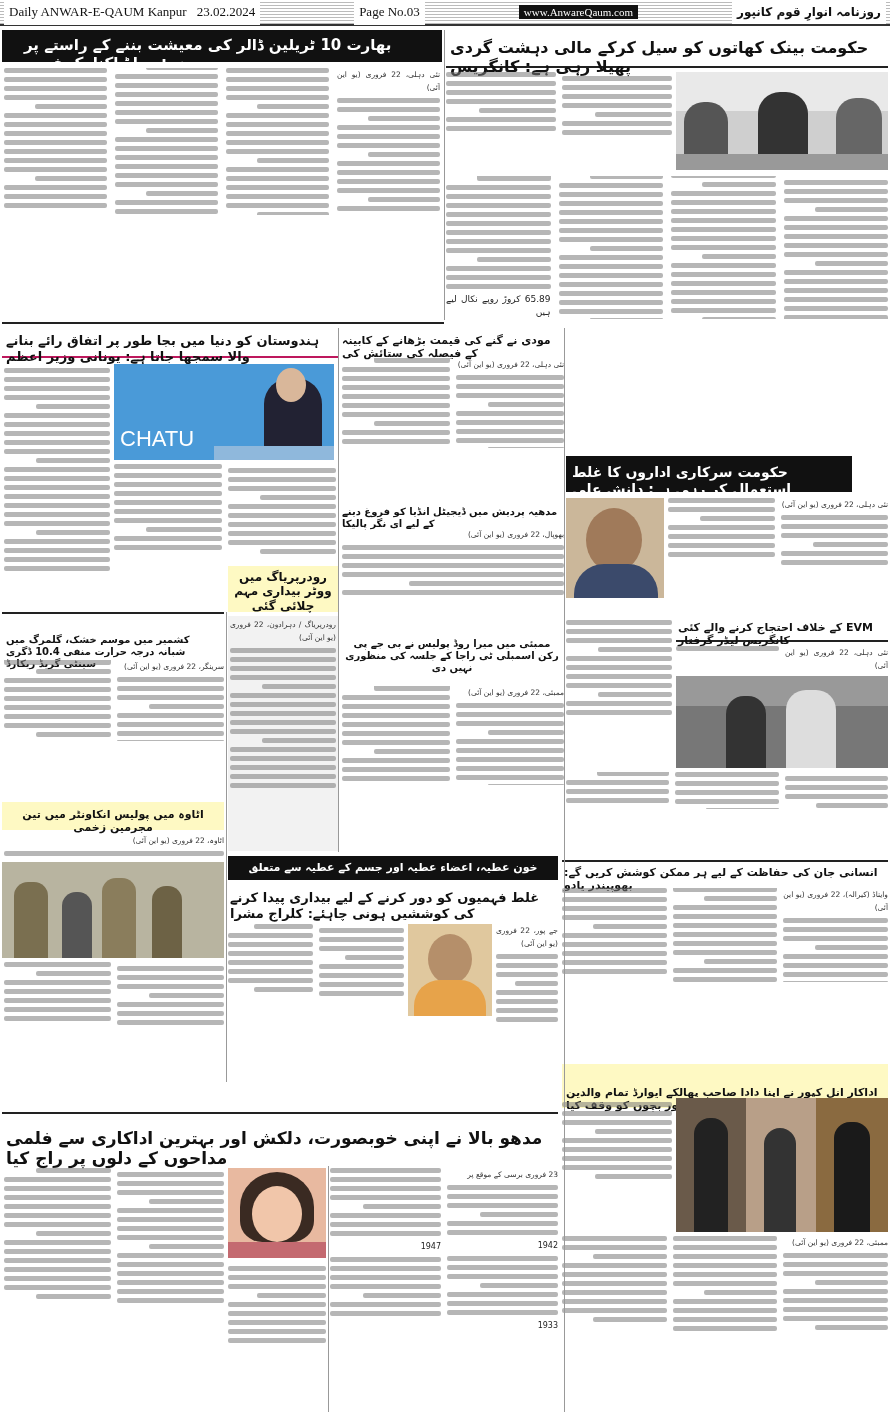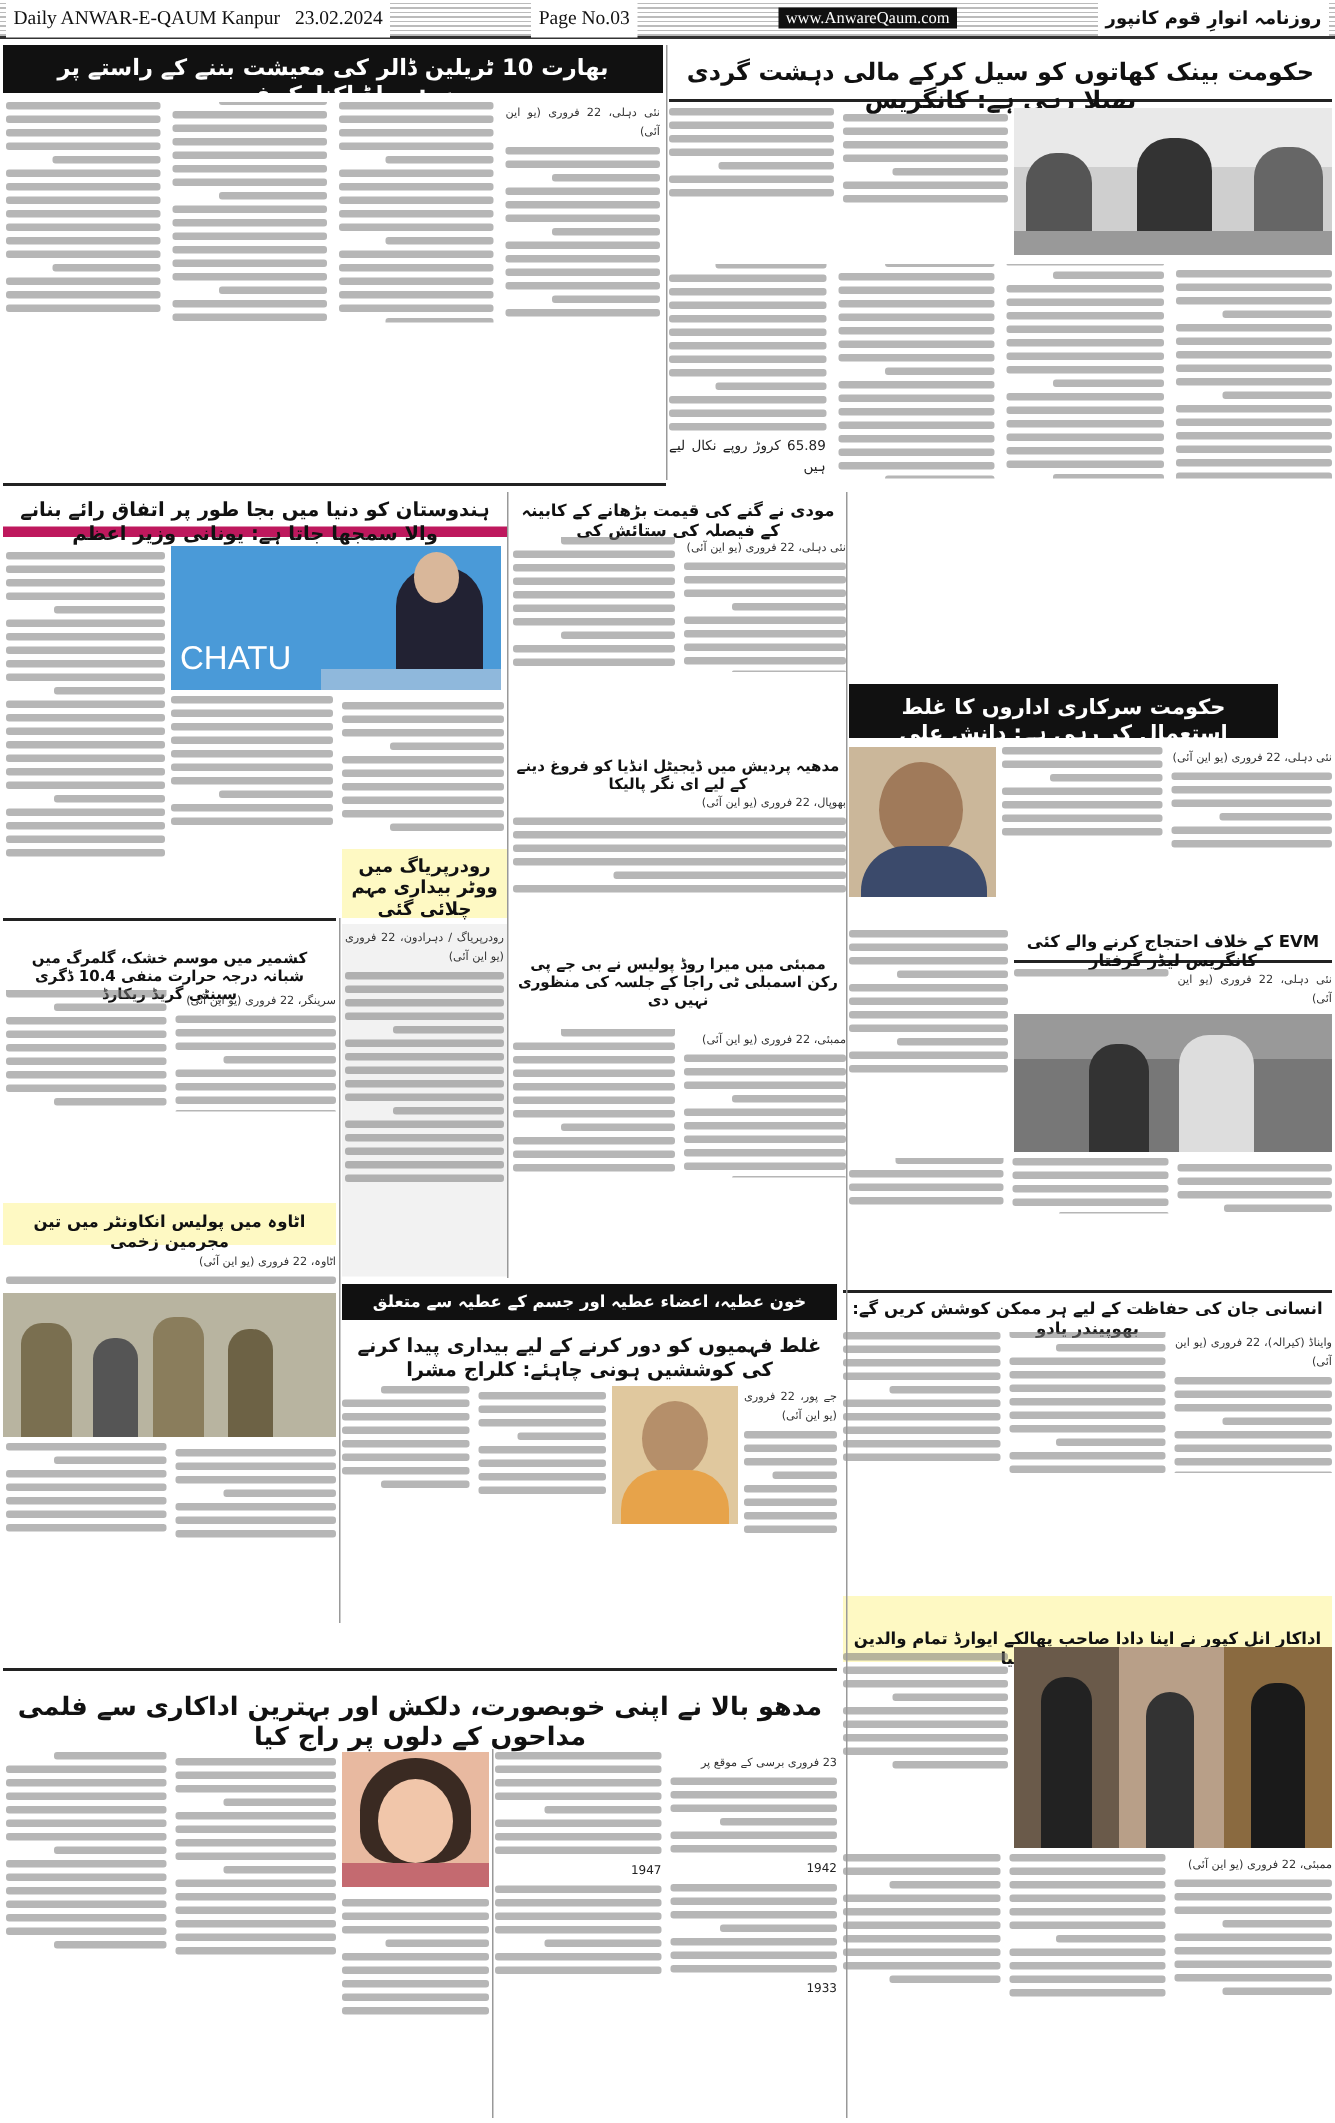--- a/index.html
+++ b/index.html
@@ -1,21 +1,21 @@
 <!DOCTYPE html>
 <html><head>
 <meta charset="utf-8">
 <style>
   * { box-sizing: border-box; margin: 0; padding: 0; }
   body { width: 890px; height: 1415px; background: #fff; font-family: "DejaVu Sans", sans-serif; color: #111; position: relative; overflow: hidden; }
   .abs { position: absolute; }
   .masthead { left: 0; top: 0; width: 890px; height: 26px; border-bottom: 2px solid #333; display: flex; align-items: center; font-family: "Liberation Serif", serif; font-size: 13px; background: repeating-linear-gradient(#fff 0 2px, #bbb 2px 3px); }
   .mh-item { background: #fff; padding: 5px 5px; }
   .mh-url { background: #111; color: #fff; padding: 1px 5px; font-size: 11px; }
-  .rtl { direction: rtl; text-align: center; }
+  .rtl { direction: rtl; text-align: left; }
   .hl { font-family: "DejaVu Sans", sans-serif; font-weight: bold; line-height: 1.2; }
   .hl-black { background: #111; color: #fff; }
   .hl-grey { background: #fef9c3; color: #111; }
   .col-text { font-size: 7.5px; line-height: 13px; color: #333; direction: rtl; text-align: justify; overflow: hidden; }
   .col-text .bar { display: block; height: 5px; background: #7a7a7a; margin: 4px 0 4px; border-radius: 2px; opacity: 0.55; }
   .col-text .bar.short { width: 70%; margin-left: auto; }
   .rule { background: #222; }
   .vrule { width: 1px; background: #999; }
   .photo { overflow: hidden; }
 </style>
@@ -62,21 +62,21 @@
     <span class="bar"></span>
     <span class="bar"></span>
 </div>
 <div class="abs col-text" style="left:446px;top:176px;width:442px;height:268px;columns:4;column-gap:8px;">
   <span class="bar"></span><span class="bar"></span><span class="bar"></span><span class="bar short"></span><span class="bar"></span><span class="bar"></span><span class="bar"></span><span class="bar"></span><span class="bar"></span><span class="bar short"></span><span class="bar"></span><span class="bar"></span><span class="bar"></span><span class="bar"></span><span class="bar"></span><span class="bar"></span><span class="bar short"></span><span class="bar"></span><span class="bar"></span><span class="bar"></span><span class="bar"></span><span class="bar"></span><span class="bar"></span><span class="bar"></span><span class="bar short"></span><span class="bar"></span><span class="bar"></span><span class="bar"></span><span class="bar"></span><span class="bar"></span><span class="bar"></span><span class="bar short"></span><span class="bar"></span><span class="bar"></span><span class="bar"></span><span class="bar"></span><span class="bar"></span><span class="bar"></span><span class="bar"></span><span class="bar short"></span><span class="bar"></span><span class="bar"></span><span class="bar"></span><span class="bar"></span><span class="bar"></span><span class="bar"></span><span class="bar"></span><span class="bar short"></span><span class="bar"></span><span class="bar"></span><span class="bar"></span><span class="bar"></span><span class="bar"></span><span class="bar"></span><span class="bar"></span><span class="bar"></span><span class="bar short"></span><span class="bar"></span><span class="bar"></span><span class="bar"></span>
   <span style="font-size:9px;color:#222">65.89 کروڑ روپے نکال لیے ہیں</span>
 </div>
 
 <div class="abs rule" style="left:2px;top:322px;width:442px;height:2px;"></div>
 
-<div class="abs hl rtl" style="left:2px;top:328px;width:336px;height:30px;font-size:13px;padding:5px 4px;border-bottom:7px solid #be185d;">ہندوستان کو دنیا میں بجا طور پر اتفاق رائے بنانے والا سمجھا جاتا ہے: یونانی وزیر اعظم</div>
+<div class="abs hl rtl" style="left:2px;top:328px;width:336px;height:30px;font-size:13px;padding:5px 4px;border-bottom:2px solid #be185d;">ہندوستان کو دنیا میں بجا طور پر اتفاق رائے بنانے والا سمجھا جاتا ہے: یونانی وزیر اعظم</div>
 <div class="abs photo" style="left:114px;top:364px;width:220px;height:96px;background:#4a9ad8;">
   <div style="position:absolute;left:6px;top:62px;color:#fff;font-size:22px;font-weight:normal;font-family:'Liberation Sans',sans-serif;">CHATU</div>
   <div style="position:absolute;left:150px;top:14px;width:58px;height:82px;background:#223;border-radius:26px 26px 0 0;"></div>
   <div style="position:absolute;left:162px;top:4px;width:30px;height:34px;background:#d9b79a;border-radius:50%;"></div>
   <div style="position:absolute;left:100px;top:82px;width:120px;height:14px;background:#8fb8dc;"></div>
 </div>
 <div class="abs col-text" style="left:4px;top:364px;width:106px;height:235px;">
   <span class="bar"></span>
     <span class="bar"></span>
     <span class="bar"></span>

